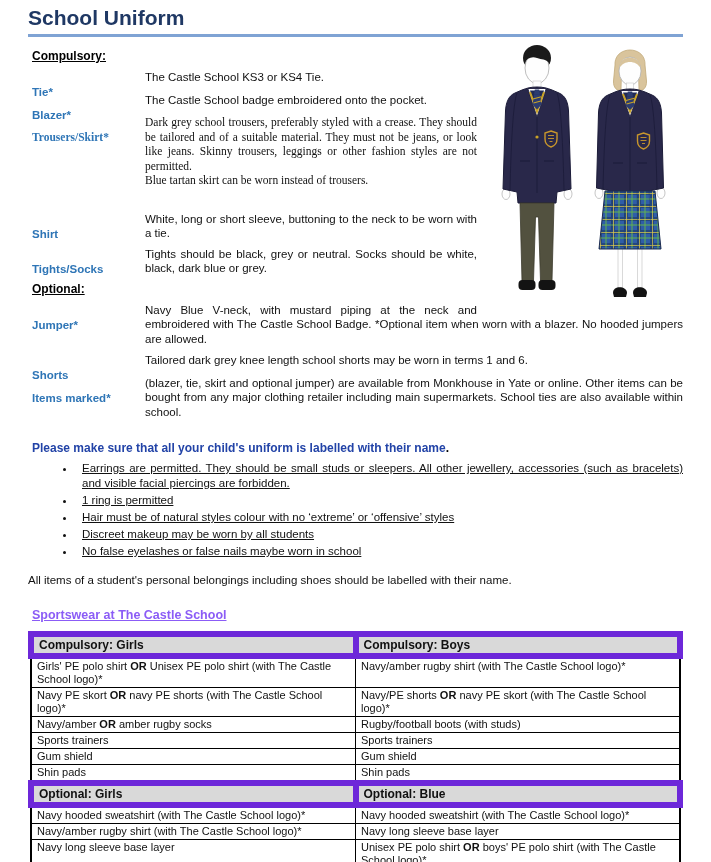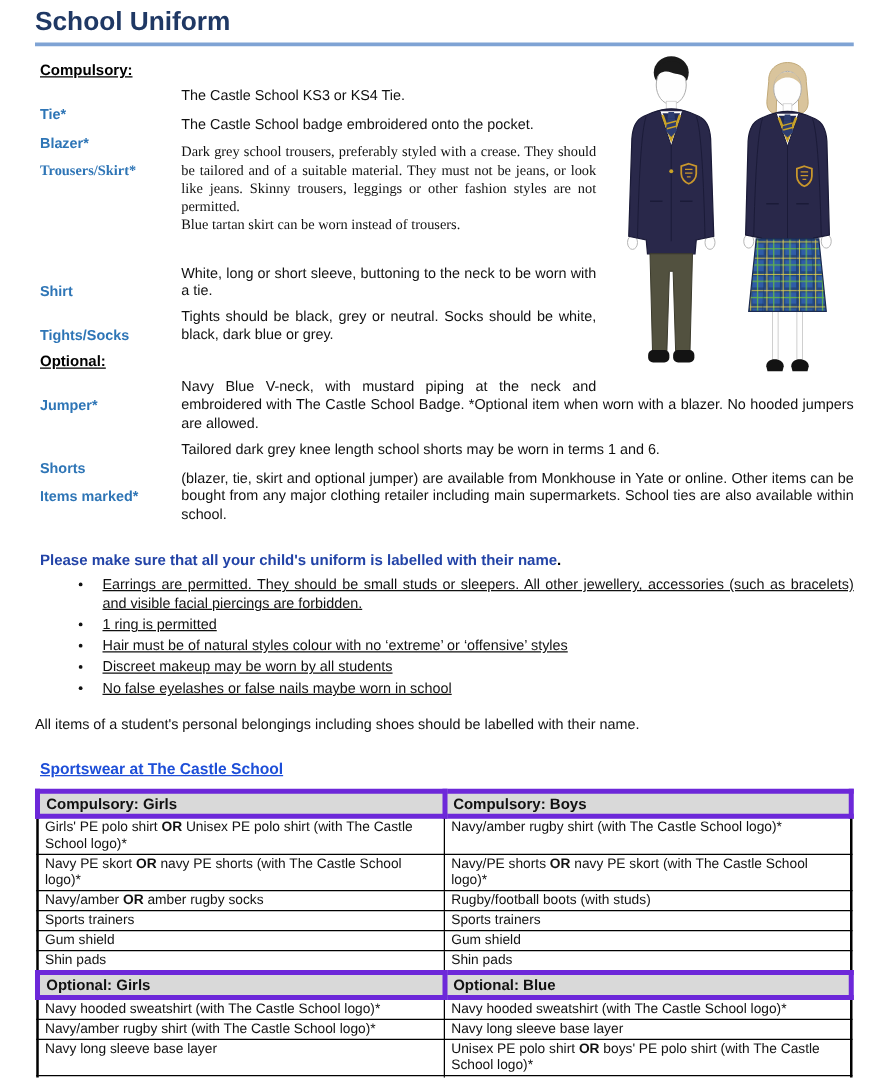--- a/index.html
+++ b/index.html
@@ -72,32 +72,32 @@
   ul.rules li{margin:0 0 2px 0;padding-left:6px;text-align:justify;}
 
   p.belongings{
     margin:14px 0 0 0;
     font-size:11.5px;line-height:14.5px;
   }
 
   h2.sports-heading{
     margin:20px 0 0 4px;
     font-size:12.5px;line-height:15px;font-weight:bold;
-    text-decoration:underline;color:#1d4ed8;
+    text-decoration:underline;color:#8b5cf6;
   }
 
   table.sportswear{
     width:655px;margin-top:8px;
     border-collapse:collapse;
     border:2px solid #000;
     table-layout:fixed;
   }
   table.sportswear th{
     background:var(--table-header-bg);
-    border:4px solid #6d28d9;
+    border:6px solid #6d28d9;
     font-size:12px;line-height:14px;font-weight:bold;
     text-align:left;padding:1px 5px;
   }
   table.sportswear td{
     border:1px solid #000;
     font-size:11px;line-height:13px;
     padding:1px 5px;vertical-align:top;
     height:15px;
   }
   table.sportswear td b{font-weight:bold;text-align:center;}

